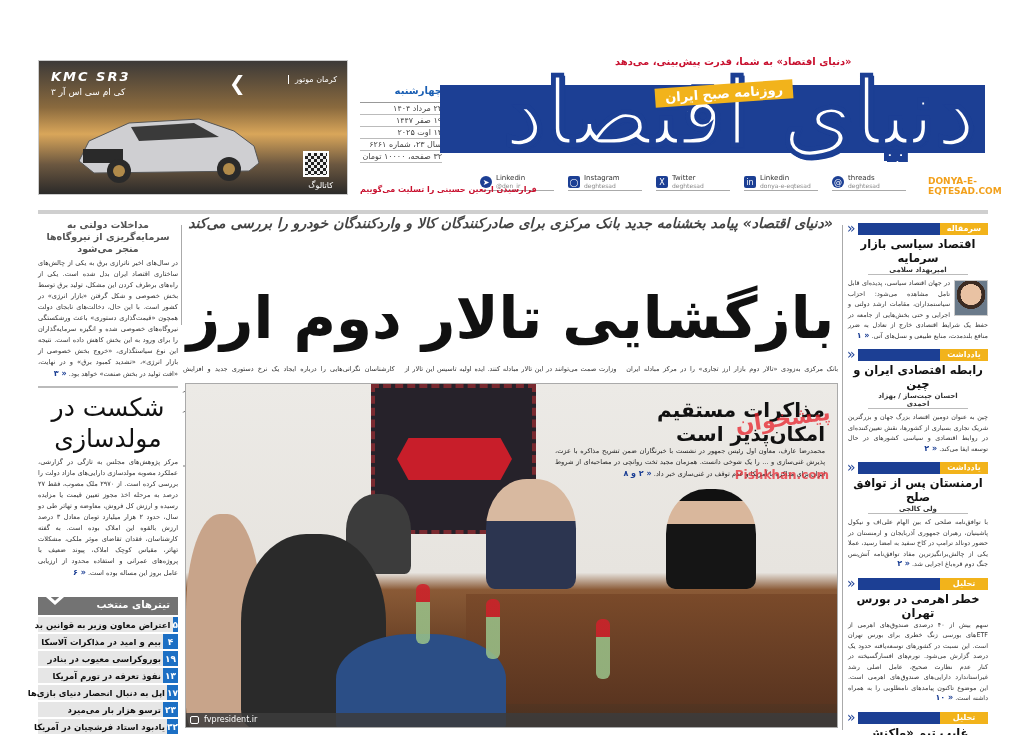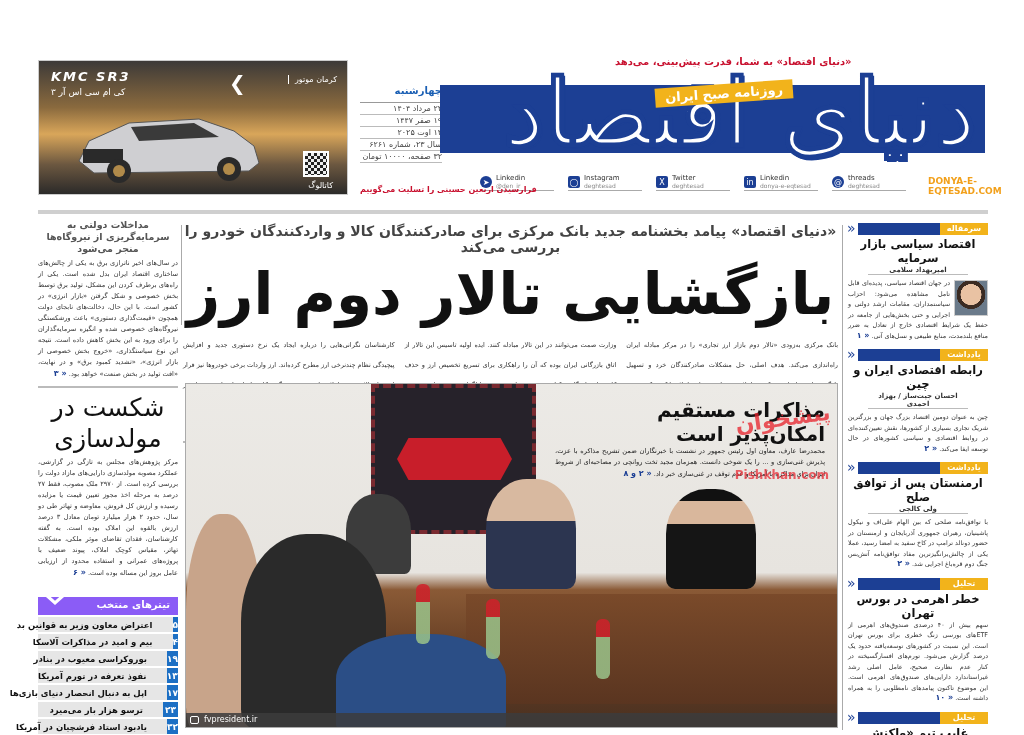--- a/index.html
+++ b/index.html
@@ -46,32 +46,32 @@
   
   .lcol { position: absolute; left: 38px; top: 215px; width: 140px; }
   .lcol .kicker { text-align: center; font-size: 9.5px; font-weight: bold; color: #555; line-height: 12px; margin-top: 4px; }
   .lcol .head1 { text-align: center; font: bold 25px "DejaVu Sans", sans-serif; line-height: 29px; color: #111; margin-top: 2px; }
   .lcol p { font-size: 6.6px; line-height: 11px; color: #333; text-align: justify; margin-top: 3px; }
   .lcol .ref { color: #1c3f94; font-weight: bold; font-size: 8px; }
   .lcol .sep { height: 2px; background: #bbb; margin: 6px 0 4px; }
   .lcol .head2 { text-align: center; font: 25px "DejaVu Sans", sans-serif; line-height: 31px; color: #111; }
 
   .picks { position: absolute; left: 38px; top: 597px; width: 140px; }
-  .picks .bar { background: #8b5cf6; height: 18px; position: relative; }
+  .picks .bar { background: #737373; height: 18px; position: relative; }
   .picks .bar span { position: absolute; right: 8px; top: 2px; color: #fff; font-size: 10px; font-weight: bold; }
   .picks .bar .chev { position: absolute; left: 6px; top: -6px; width: 22px; height: 14px; background: #fff; clip-path: polygon(0 0, 50% 70%, 100% 0, 100% 30%, 50% 100%, 0 30%); }
   .picks .bar .chev::after { content: ""; }
   .pick { display: flex; align-items: center; background: #e6e6e6; margin-top: 2px; height: 15px; }
   .pick .num { width: 15px; height: 15px; background: #1c6fc4; color: #fff; font-size: 9px; font-weight: bold; display: flex; align-items: center; justify-content: center; }
-  .pick .t { font-size: 8.5px; font-weight: bold; padding-right: 20px; color: #111; white-space: nowrap; }
+  .pick .t { font-size: 8.5px; font-weight: bold; padding-right: 2px; color: #111; white-space: nowrap; }
 
   
   .center { position: absolute; left: 183px; top: 215px; width: 655px; }
-  .overline { text-align: center; font-size: 14px; font-weight: bold; color: #444; margin-top: 8px; }
-  .mainhead { text-align: center; font: bold 58px "DejaVu Sans", sans-serif; line-height: 78px; color: #111; letter-spacing: -1px; }
+  .overline { text-align: center; font-size: 14px; font-weight: bold; color: #444; margin-top: 0; font-style: italic; }
+  .mainhead { text-align: center; font: bold 58px "DejaVu Sans", sans-serif; line-height: 78px; color: #111; letter-spacing: -1px; margin-top: 48px; }
   .cols { display: flex; gap: 10px; direction: rtl; margin-top: 2px; }
   .cols p { flex: 1; font-size: 6.5px; line-height: 20px; color: #333; text-align: justify; }
   .cols .ref { color: #1c3f94; font-weight: bold; font-size: 8px; }
   .csep { height: 2px; background: #bbb; margin-top: 6px; }
 
   .photo { position: absolute; left: 185px; top: 383px; width: 653px; height: 345px; overflow: hidden; border: 1px solid #aaa;
            background: linear-gradient(180deg, #eceae6 0%, #e7e4df 55%, #8a5a36 60%, #6c4327 75%, #4a3020 100%); direction: ltr; }
   .banner { position: absolute; left: 185px; top: 0; width: 165px; height: 150px; background: #26222a;
             border: 4px dashed #7a2a30; }
   .banner .red { position: absolute; left: 22px; top: 50px; width: 115px; height: 42px; background: #c81e2a;

